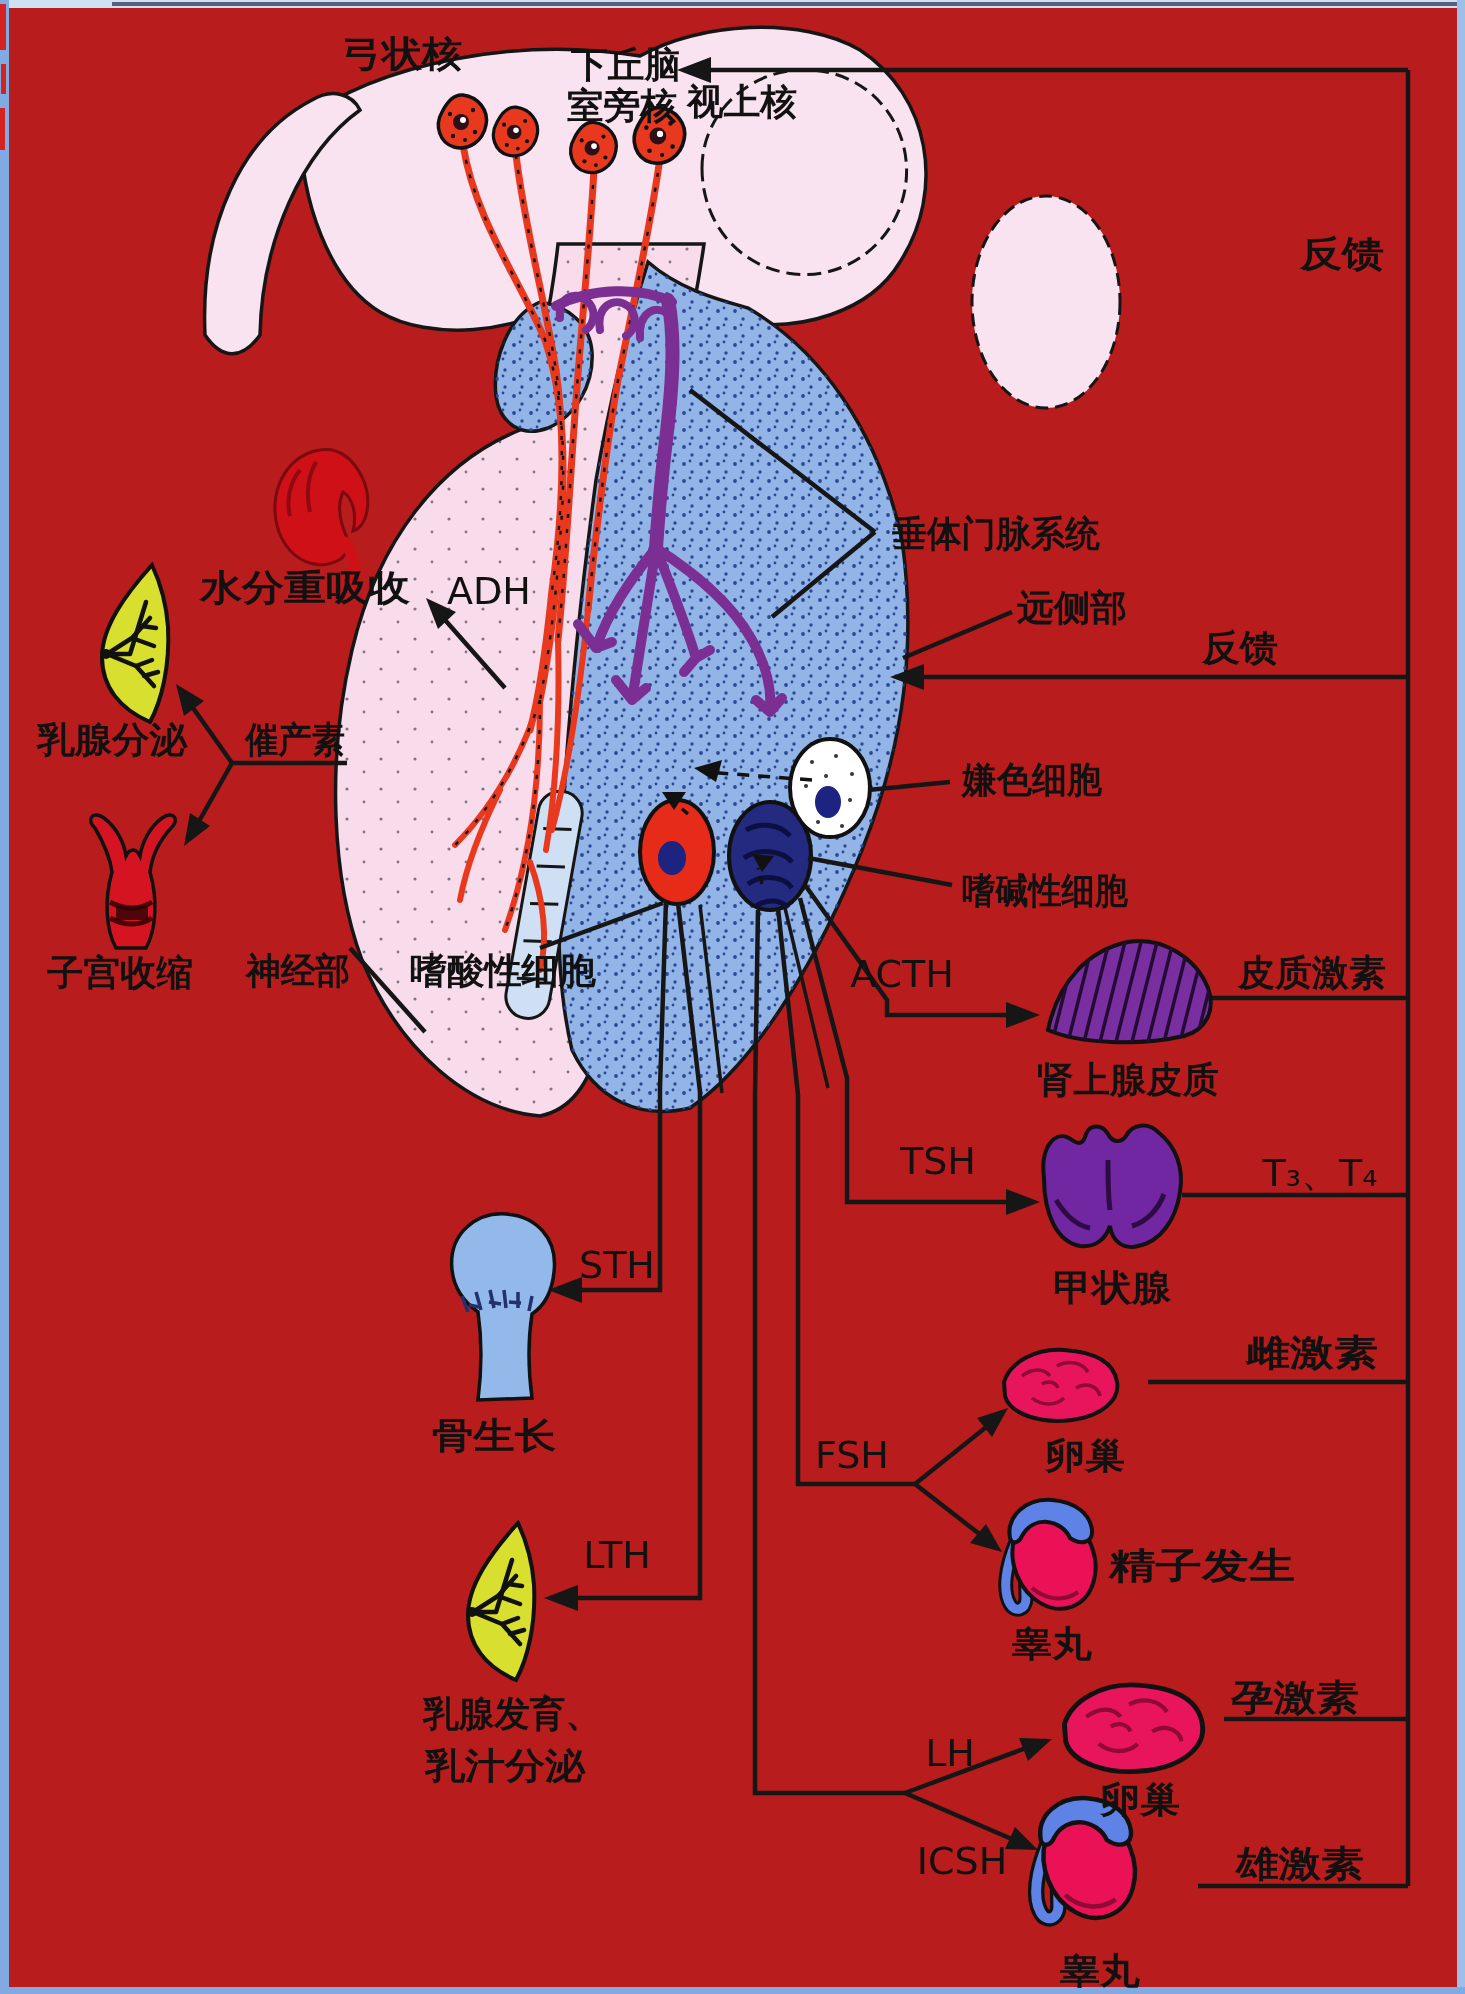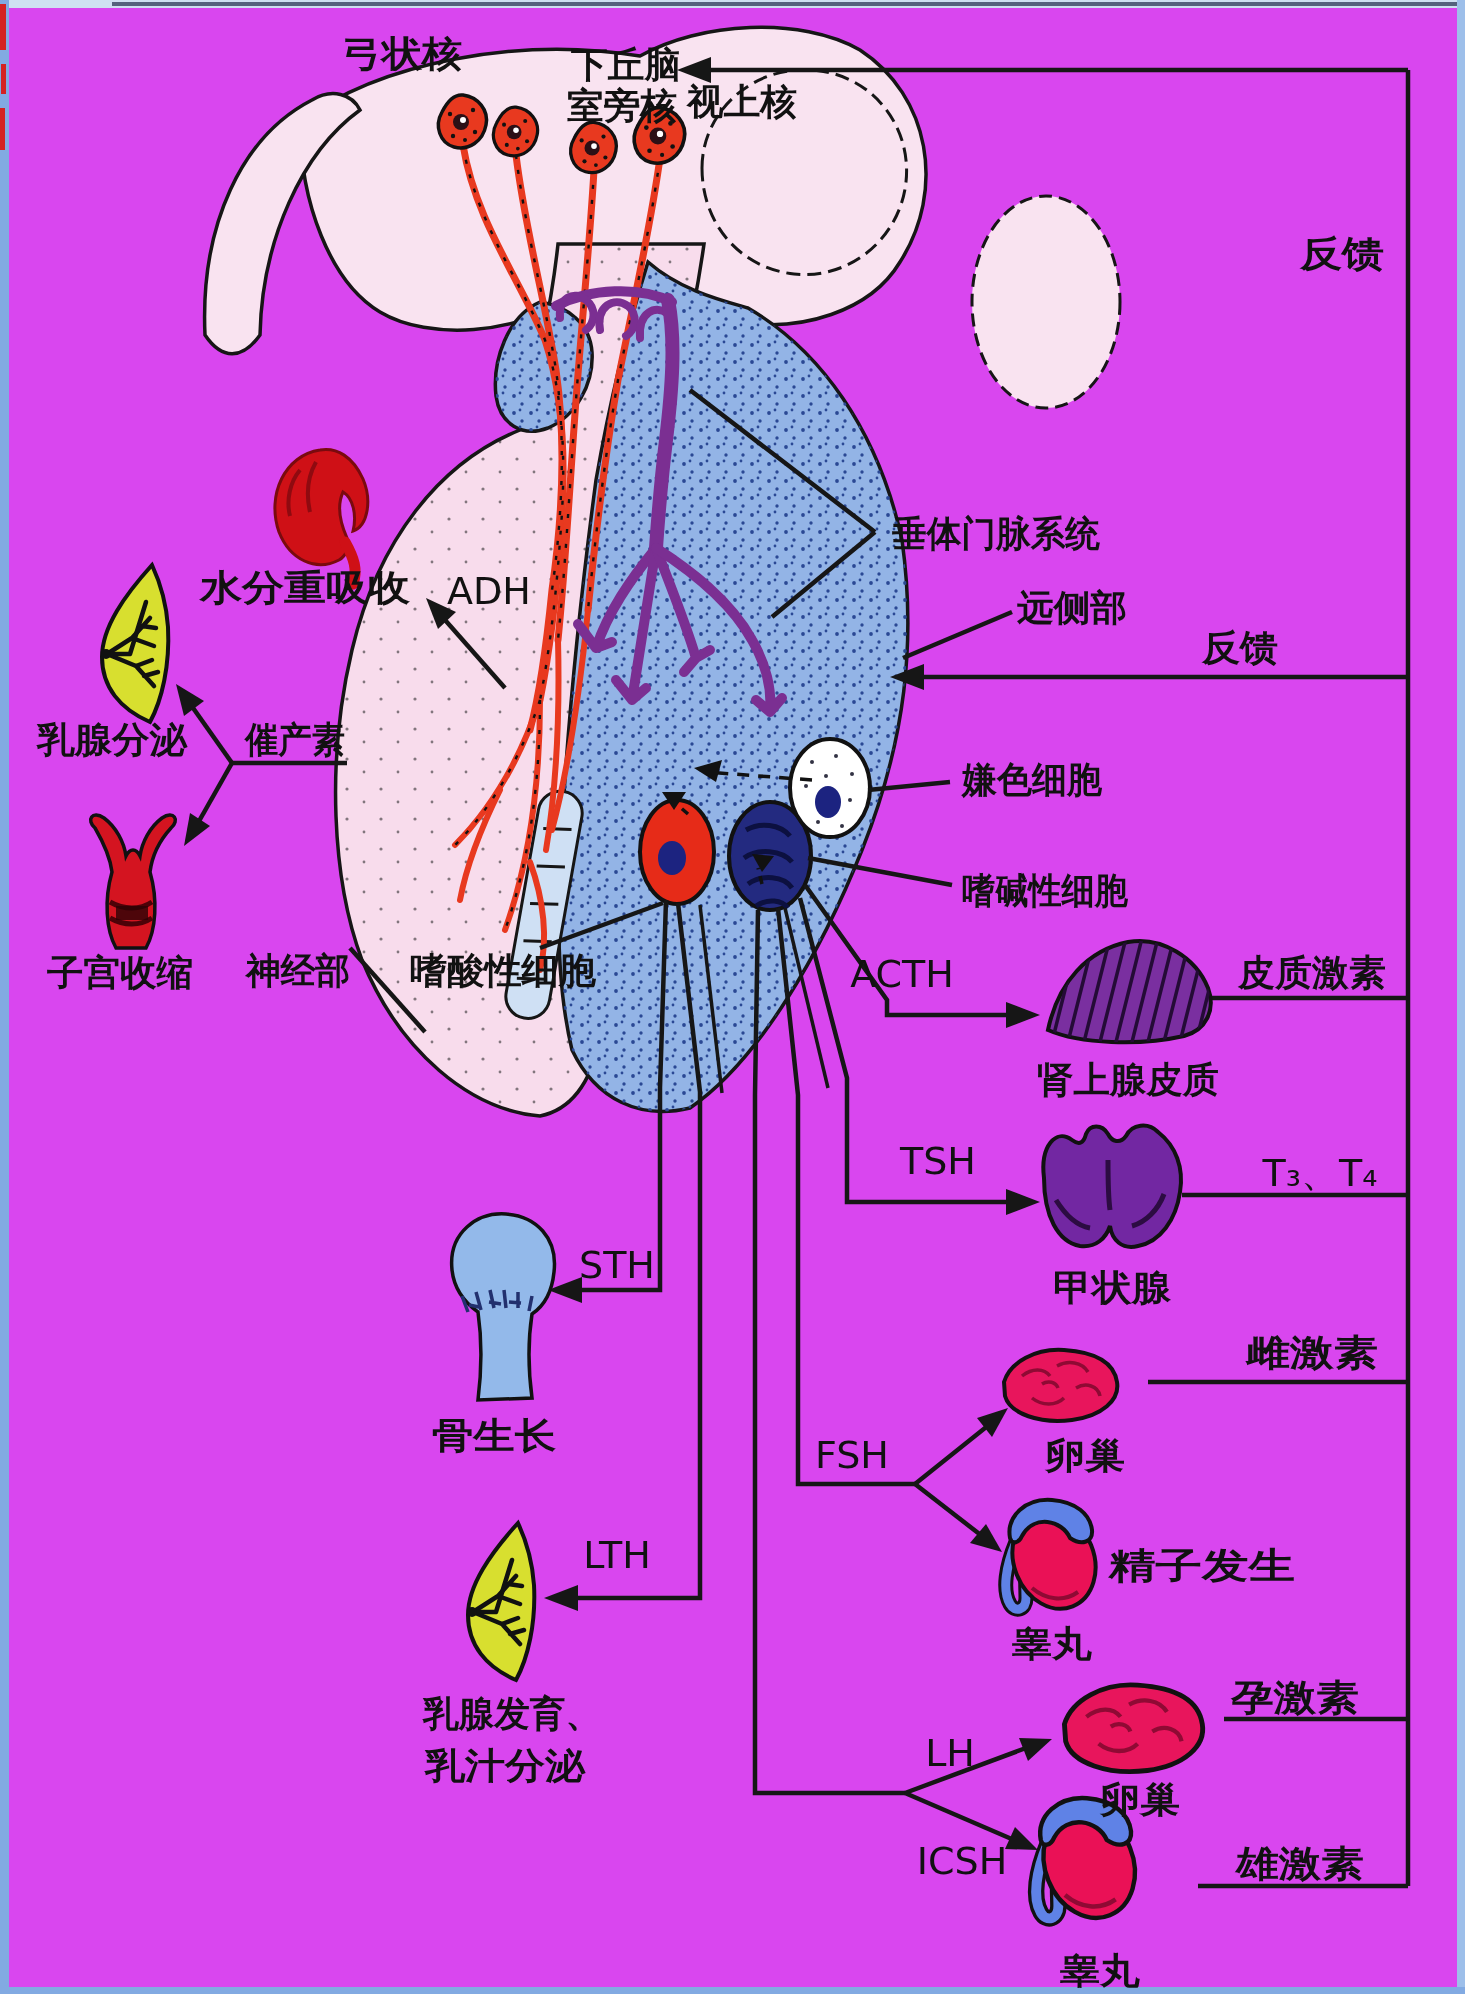--- a/index.html
+++ b/index.html
@@ -1,16 +1,16 @@
 <!DOCTYPE html>
 <html><head>
 <meta charset="utf-8">
 <style>
   html,body{margin:0;padding:0;background:#ffffff;}
-  .stage{position:relative;width:1465px;height:1994px;background:#d946ef;overflow:hidden;
+  .stage{position:relative;width:1465px;height:1994px;background:#b91c1c;overflow:hidden;
          font-family:"DejaVu Sans",sans-serif;}
   svg{position:absolute;left:0;top:0;}
   text{fill:#111;}
   .cjk{font-family:"DejaVu Sans",sans-serif;font-weight:bold;font-size:36px;}
   .lat{font-family:"DejaVu Sans","Liberation Sans",sans-serif;font-weight:normal;font-size:38px;}
 </style>
 </head>
 <body>
 
 <div class="stage">

